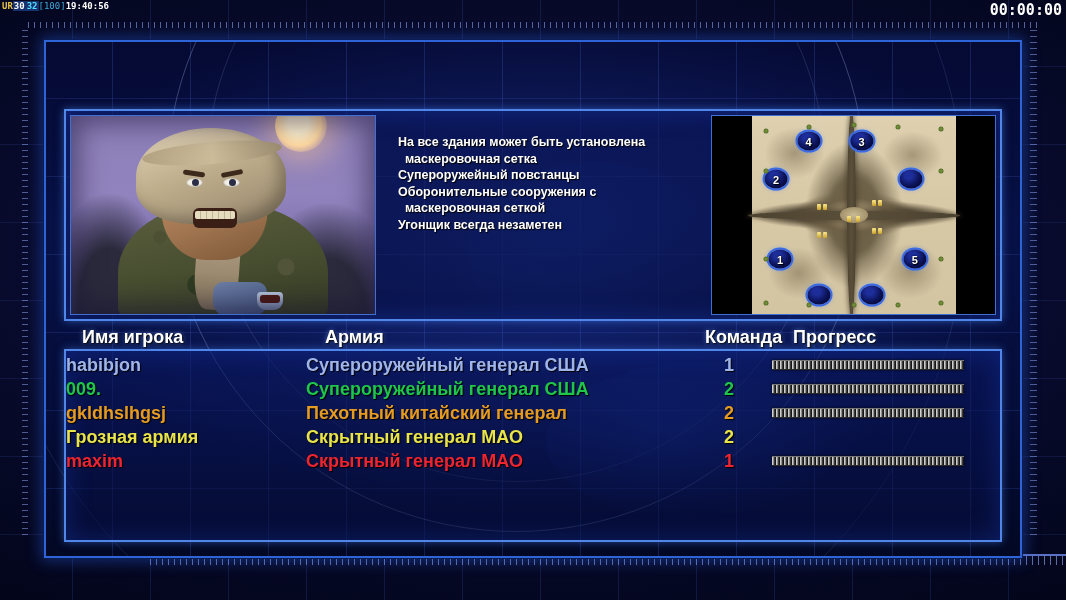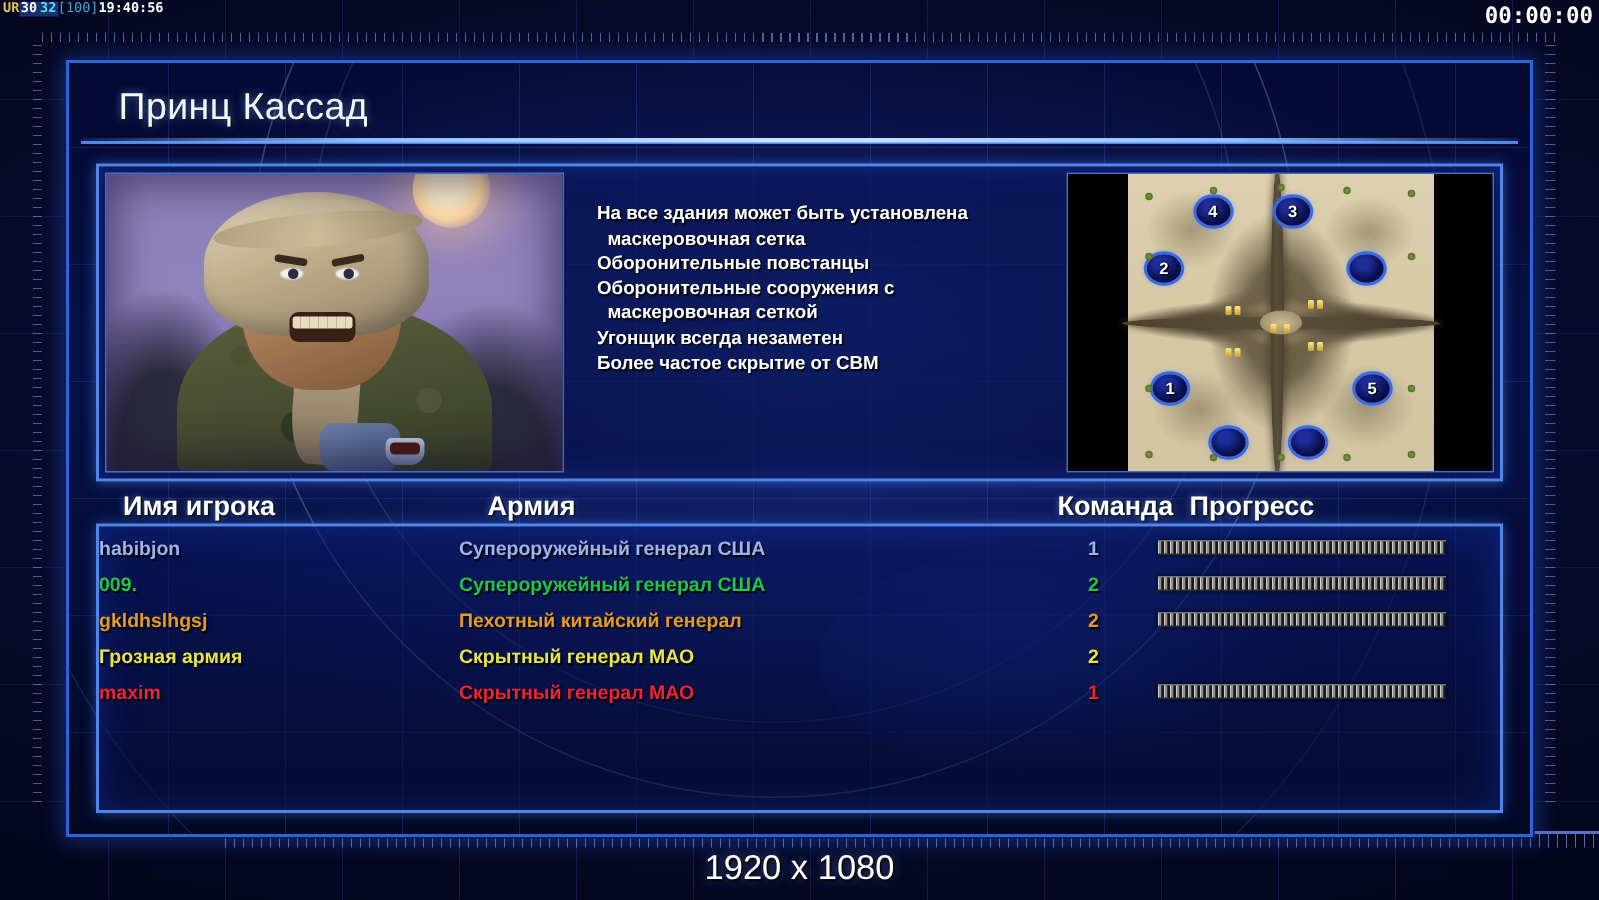--- a/index.html
+++ b/index.html
@@ -226,21 +226,21 @@
   .colhdr{
     position:absolute; left:0; right:0; top:-24px; height:22px;
   }
   .colhdr span{
     position:absolute; top:0; font-size:18px; font-weight:bold; color:#ffffff;
     text-shadow:1px 1px 2px #000, 0 0 5px rgba(120,170,255,.6);
   }
 
   table.players{ width:100%; border-collapse:collapse; margin-top:2px; }
   table.players td{
-    height:24px; font-size:13px; font-weight:bold; vertical-align:middle;
+    height:24px; font-size:18px; font-weight:bold; vertical-align:middle;
     text-shadow:1px 1px 1px #000;
     padding:0;
   }
   td.c-name{ width:240px; padding-left:16px; }
   td.c-army{ width:380px; }
   td.c-team{ width:86px; text-align:center; }
   td.c-prog{ }
   .pbar{
     width:192px; height:10px; margin-left:0px;
     background:
@@ -277,24 +277,20 @@
   <div class="osd right">00:00:00</div>
 
   <div id="dialog">
     <div class="dgrid"></div>
     <div class="arc a1"></div>
     <div class="arc a2"></div>
     <div class="arc a3"></div>
     <div class="blob" style="left:420px;top:120px;width:260px;height:180px;"></div>
     <div class="blob" style="left:500px;top:320px;width:320px;height:160px;"></div>
 
-    <div class="titlebar">
-      <h1>Принц Кассад</h1>
-      <div class="glow"></div>
-    </div>
 
     <div class="infopanel">
 
       <div class="portrait">
         <div class="sky"></div>
         <div class="sun"></div>
         <div class="bush l"></div>
         <div class="bush r"></div>
         <div class="body"></div>
         <div class="scarf"></div>
@@ -310,25 +306,24 @@
           </div>
         <div class="mouth"></div>
         <div class="pot"></div>
         <div class="cup"></div>
         <div class="vig"></div>
       </div>
 
       <div class="bullets">
           <div>На все здания может быть установлена</div>
           <div class="ind">маскеровочная сетка</div>
-          <div>Оборонительные повстанцы</div>
+          <div>Супероружейный повстанцы</div>
           <div>Оборонительные сооружения с</div>
           <div class="ind">маскеровочная сеткой</div>
           <div>Угонщик всегда незаметен</div>
-          <div>Более частое скрытие от СВМ</div>
         </div>
 
       <div class="mapbox">
         <div class="mapimg">
           <div class="blotch" style="left:6%;top:6%;width:30%;height:26%;"></div>
           <div class="blotch" style="left:64%;top:8%;width:30%;height:24%;"></div>
           <div class="blotch" style="left:8%;top:66%;width:30%;height:26%;"></div>
           <div class="blotch" style="left:62%;top:64%;width:32%;height:28%;"></div>
           <div class="river"></div>
           <div class="river v"></div>
@@ -417,14 +412,13 @@
               <td class="c-prog">
                 <div class="pbar"></div>
               </td>
             </tr>
           </tbody>
       </table>
     </div>
 
   </div>
 
-  <div class="reslabel">1920 x 1080</div>
 </div>
 
 </body></html>

